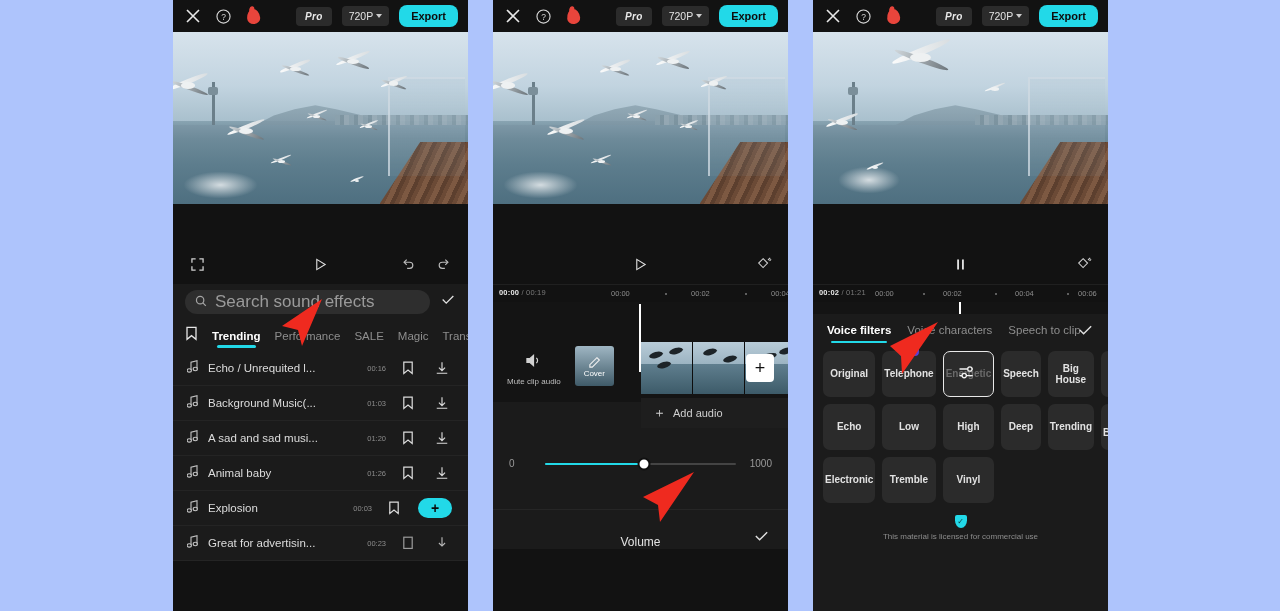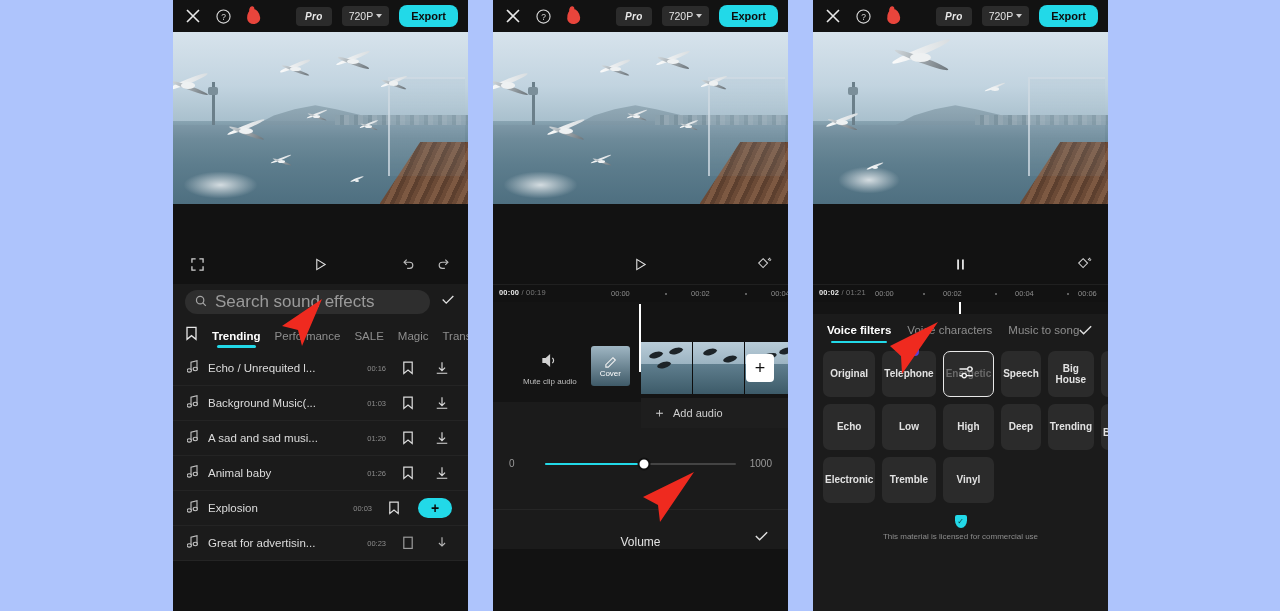--- a/index.html
+++ b/index.html
@@ -114,21 +114,21 @@
   .playhead { position:absolute; top:0; bottom:0; width:1.5px; background:#fff; }
   .clip-strip { display:flex; height:52px; overflow:hidden; }
   .thumb { width:52px; height:52px; flex:none; background: linear-gradient(180deg,#b9ccd8 0%,#9cb4c2 42%,#5f7e8e 43%,#3d5b69 100%); position:relative; border-right:1px solid #0d0d0d;}
   .thumb .g { position:absolute; width:14px; height:6px; background:#1d2428; border-radius:50%; transform:rotate(-15deg);}
   .addclip-btn {
     position:absolute; right:14px; top:12px; width:28px; height:28px; background:#fff;
     border-radius:4px; display:flex; align-items:center; justify-content:center;
     font-size:18px; color:#111; font-weight:300;
   }
   .addaudio-row { height:30px; background:#1e1e1e; display:flex; align-items:center; gap:7px; padding-left:12px; color:#cfcfcf; font-size:11px;}
-  .muteclip { display:flex; flex-direction:column; align-items:center; gap:5px;margin-left:16px; }
+  .muteclip { display:flex; flex-direction:column; align-items:center; gap:5px; }
   .muteclip .lbl { font-size:8px; color:#bdbdbd; }
   .cover-thumb { width:39px; height:40px; border-radius:3px; position:relative; overflow:hidden;
     background: linear-gradient(180deg,#9fb6c3,#3f5a68); display:flex; align-items:center; justify-content:center;}
   .cover-thumb .ct { position:absolute; bottom:8px; left:0; right:0; text-align:center; font-size:8px; color:#fff;}
 
   
   .vol-panel { background:#1b1b1b; }
   .slider-row { display:flex; align-items:center; gap:10px; padding:20px 16px 18px 16px;}
   .slider-row .end { font-size:10px; color:#9a9a9a; min-width:26px;}
   .slider-track { flex:1; height:2px; background:#444; position:relative; border-radius:2px;}
@@ -704,21 +704,21 @@
     </div>
 
     <div style="height:12px;background:#141414;position:relative;">
       <div class="playhead" style="left:146px;top:0;bottom:0;"></div>
     </div>
 
     <div class="vf-panel">
       <div class="vf-tabs">
         <span class="vf-tab active">Voice filters</span>
         <span class="vf-tab">Voice characters</span>
-        <span class="vf-tab">Music to song</span>
+        <span class="vf-tab">Speech to clip</span>
         <span class="chk">
           <svg width="17" height="17" viewBox="0 0 18 18" fill="none" stroke="#e0e0e0" stroke-width="1.5">
               <path d="M3 8.5 L7 12.5 L15 4.5"></path>
             </svg>
         </span>
       </div>
 
       <div class="vf-grid">
         <div class="vf-cell">Original</div>
         <div class="vf-cell">

